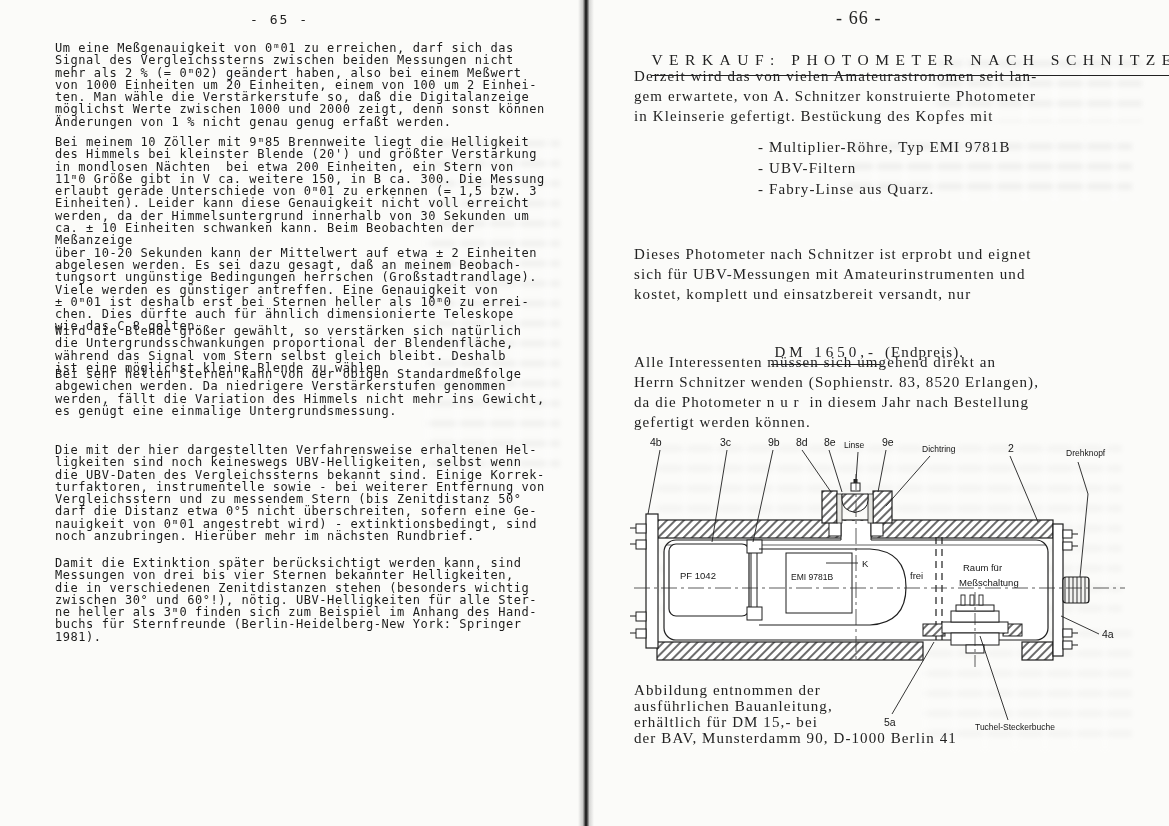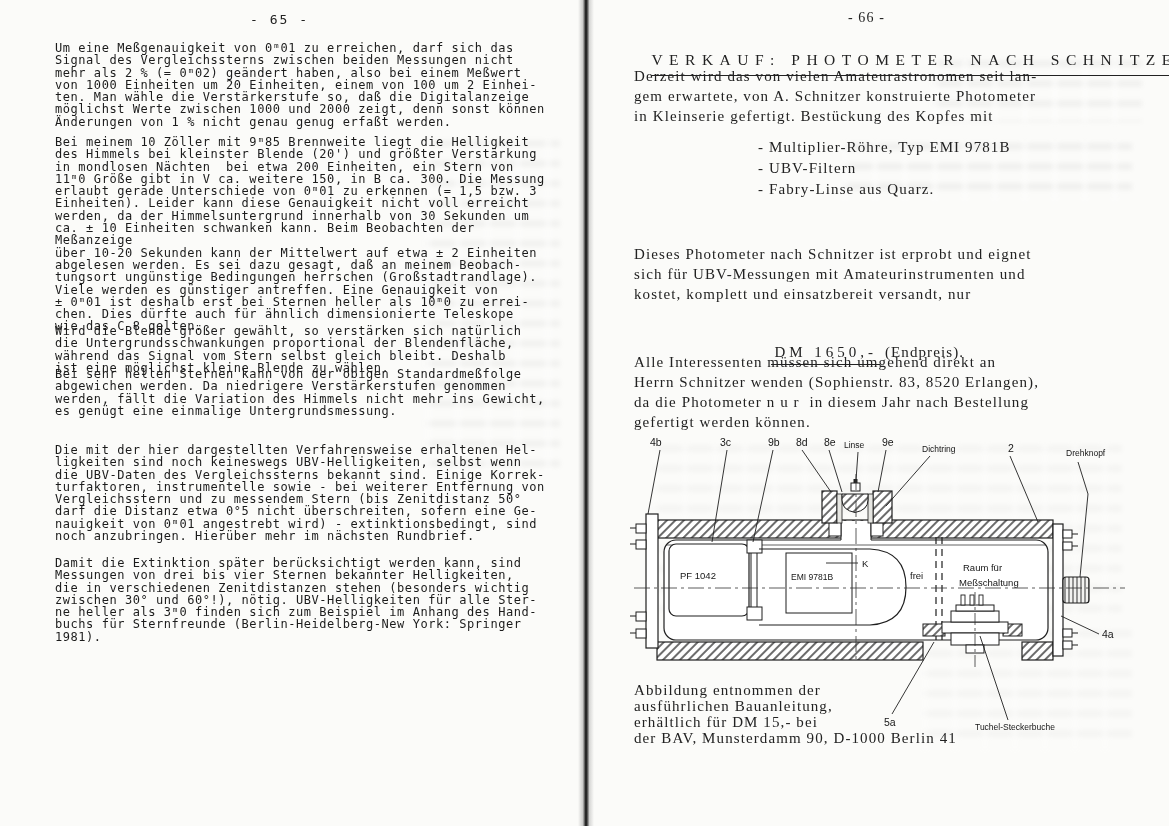--- a/index.html
+++ b/index.html
@@ -107,21 +107,21 @@
 die in verschiedenen Zenitdistanzen stehen (besonders wichtig
 zwischen 30° und 60°!), nötig. UBV-Helligkeiten für alle Ster-
 ne heller als 3ᵐ0 finden sich zum Beispiel im Anhang des Hand-
 buchs für Sternfreunde (Berlin-Heidelberg-New York: Springer
 1981).</div>
 </div>
 
 <div class="binding"></div>
 
 <div class="page page-right">
-  <div class="serif pgnum" style="left:256px;top:8px;font-size:14px;">- 66 -</div>
+  <div class="serif pgnum" style="left:244px;top:8px;font-size:18px;">- 66 -</div>
 
   <div class="bleed" style="left:340px;top:60px;width:210px;height:62px;opacity:.55;"></div>
   <div class="bleed" style="left:250px;top:143px;width:290px;height:58px;opacity:.6;"></div>
   <div class="bleed" style="left:60px;top:445px;width:470px;height:170px;opacity:.35;"></div>
   <div class="bleed" style="left:330px;top:630px;width:210px;height:120px;opacity:.35;"></div>
 
   <div class="serif" style="left:40px;top:30px;">
     <span class="title">VERKAUF: PHOTOMETER NACH SCHNITZER</span>
   </div>
 

